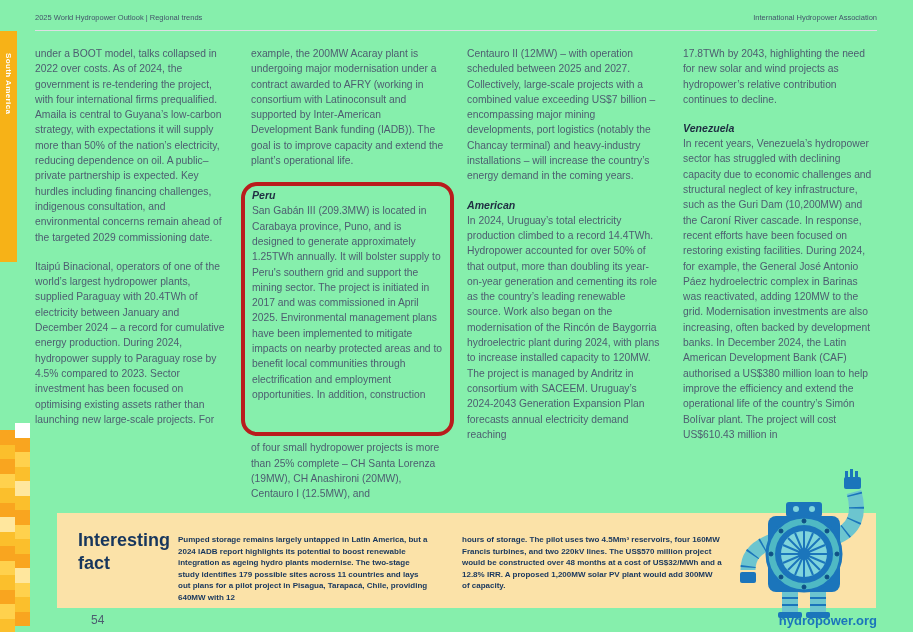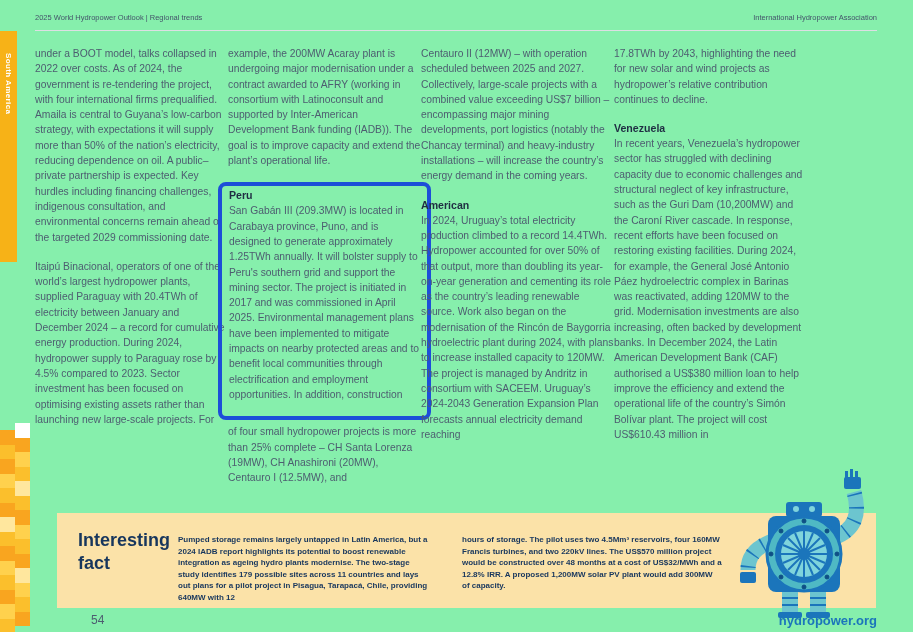--- a/index.html
+++ b/index.html
@@ -11,28 +11,28 @@
   .hdr-left  { position:absolute; left:35px;  top:13px; font-size:7.5px; color:#44546A; }
   .hdr-right { position:absolute; right:36px; top:13px; font-size:7.5px; color:#44546A; }
   .hdr-rule  { position:absolute; left:35px; top:30px; width:842px; height:1px; background:#DCDFE3; }
 
   
   .side-tab { position:absolute; left:0; top:31px; width:17px; height:231px; background:#F7B217; }
   .side-tab span { position:absolute; left:4px; top:22px; writing-mode:vertical-rl;
                    color:#ffffff; font-size:8px; font-weight:700; letter-spacing:.4px; }
 
   
-  .columns { position:absolute; left:35px; top:46px; width:842px; display:flex; }
+  .columns { position:absolute; left:35px; top:46px; width:842px; display:flex; gap:23px; }
   .col { width:193px; }
   .col p { font-size:10.3px; line-height:15.3px; color:#4D5D70; margin:0 0 14px 0; }
-  .col h3 { font-size:10.6px; font-weight:700; color:#1F2D42; margin:15px 0 2px 0; }
+  .col h3 { font-size:10.6px; font-weight:700; color:#1F2D42; margin:15px 0 2px 0;font-style:italic; }
 
   
-  .hl-box { border:4px solid #1d4ed8; border-radius:8px; margin:4px -10px 4px -10px;
-            padding:3px 7px 2px 7px; }
+  .hl-box { border:4px solid #b91c1c; border-radius:16px; margin:4px -10px 4px -10px;
+            padding:3px 7px 18px 7px; }
   .hl-box h3 { margin-top:0; }
   .hl-box p { margin-bottom:12px; }
 
   
   .fact-box { position:absolute; left:57px; top:513px; width:819px; height:95px;
               background:#FBE2A8; }
   .fact-title { position:absolute; left:21px; top:16px; width:110px; font-size:18px;
                 font-weight:700; color:#17365D; line-height:1.25; }
   .fact-col { position:absolute; top:21px; font-size:8px; font-weight:700;
               line-height:11.6px; color:#17365D; }

